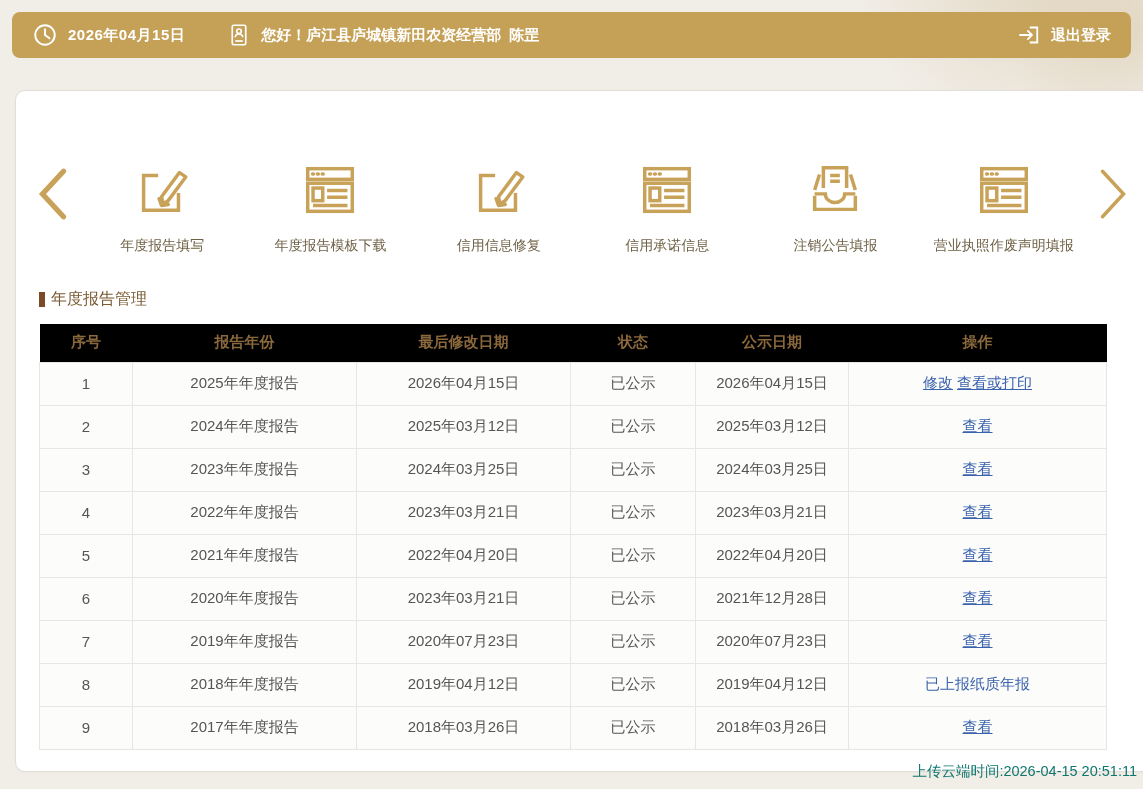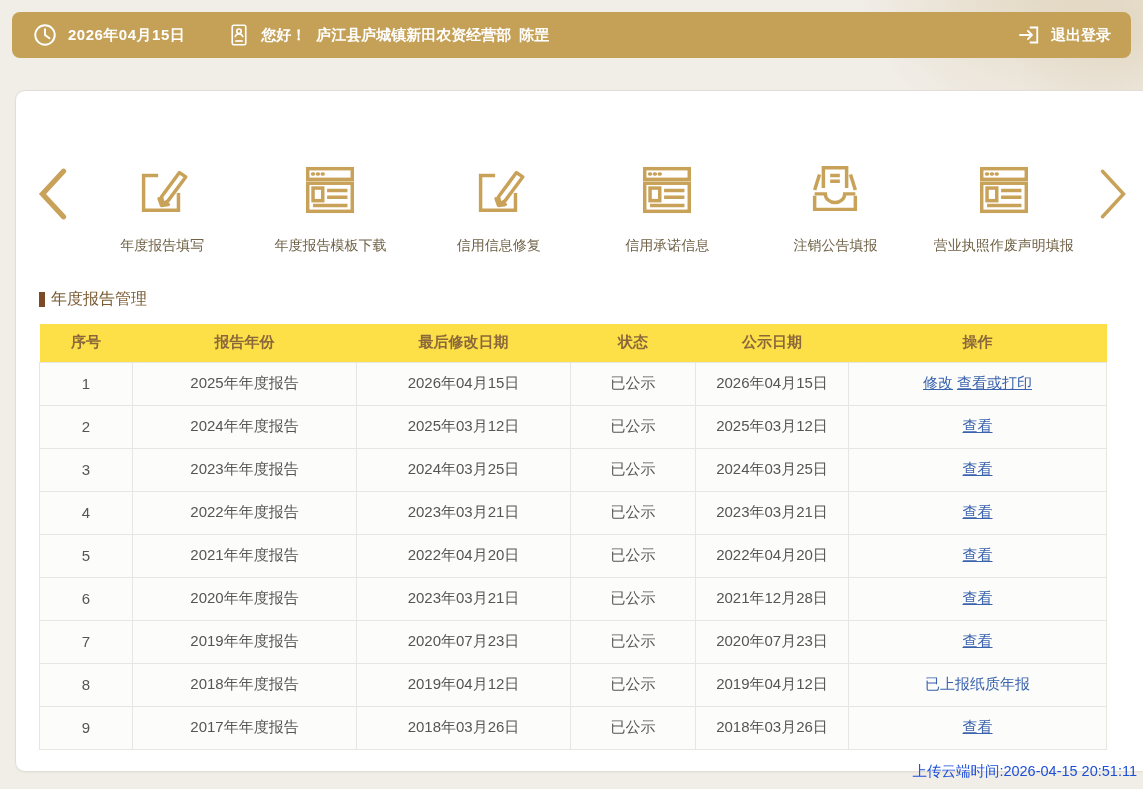--- a/index.html
+++ b/index.html
@@ -19,21 +19,21 @@
   
   .topbar{
     position:absolute;left:12px;top:12px;width:1119px;height:46px;
     background:var(--accent);border-radius:8px;color:#fff;
     display:flex;align-items:center;justify-content:space-between;
     padding:0 20px;font-size:15px;font-weight:700;
   }
   .tb-left,.tb-right{display:flex;align-items:center;}
   .tb-icon{display:inline-flex;margin-right:10px;}
   .tb-date{margin-right:42px;letter-spacing:.5px;}
-  .tb-greet{margin-right:10px;}
+  .tb-greet{margin-right:0;}
   .tb-company{margin-right:8px;}
   .tb-right{cursor:pointer;}
   
   .card{
     position:absolute;left:15px;top:90px;width:1136px;height:682px;
     background:#fff;border:1px solid #e2ded7;border-radius:10px;
     box-shadow:0 1px 3px rgba(0,0,0,.03);
   }
   
   .chev{position:absolute;top:72px;width:46px;height:62px;cursor:pointer;display:flex;align-items:center;justify-content:center;}
@@ -58,33 +58,33 @@
     position:absolute;left:23px;top:233px;width:1067px;
     border-collapse:collapse;table-layout:fixed;font-size:15px;
   }
   table.report col:nth-child(1){width:93px;}
   table.report col:nth-child(2){width:224px;}
   table.report col:nth-child(3){width:214px;}
   table.report col:nth-child(4){width:125px;}
   table.report col:nth-child(5){width:153px;}
   table.report col:nth-child(6){width:258px;}
   table.report thead th{
-    background:#fde047;color:var(--header-text);font-weight:700;
+    background:#000000;color:var(--header-text);font-weight:700;
     height:38px;
   }
   table.report tbody td{
     height:43px;text-align:center;color:var(--cell-text);
     background:#fcfcfb;border:1px solid #e8e6e3;
   }
   table.report tbody tr td:first-child{border-left:1px solid #e8e6e3;}
   .op-link{color:var(--link);text-decoration:underline;cursor:pointer;margin:0 2px;}
   .op-text{color:var(--link);text-decoration:none;cursor:pointer;margin:0 12px;}
   
   .upload-time{
-    position:absolute;right:6px;top:762px;font-size:14.5px;color:#1d4ed8;
+    position:absolute;right:6px;top:762px;font-size:14.5px;color:#0f766e;
   }
 </style>
 </head>
 <body>
 
 <div class="topbar">
   <div class="tb-left">
     <span class="tb-icon">
       <svg width="26" height="26" viewBox="0 0 32 32" fill="none" stroke="#fff" stroke-width="2.4">
         <circle cx="16" cy="16" r="12"></circle>

